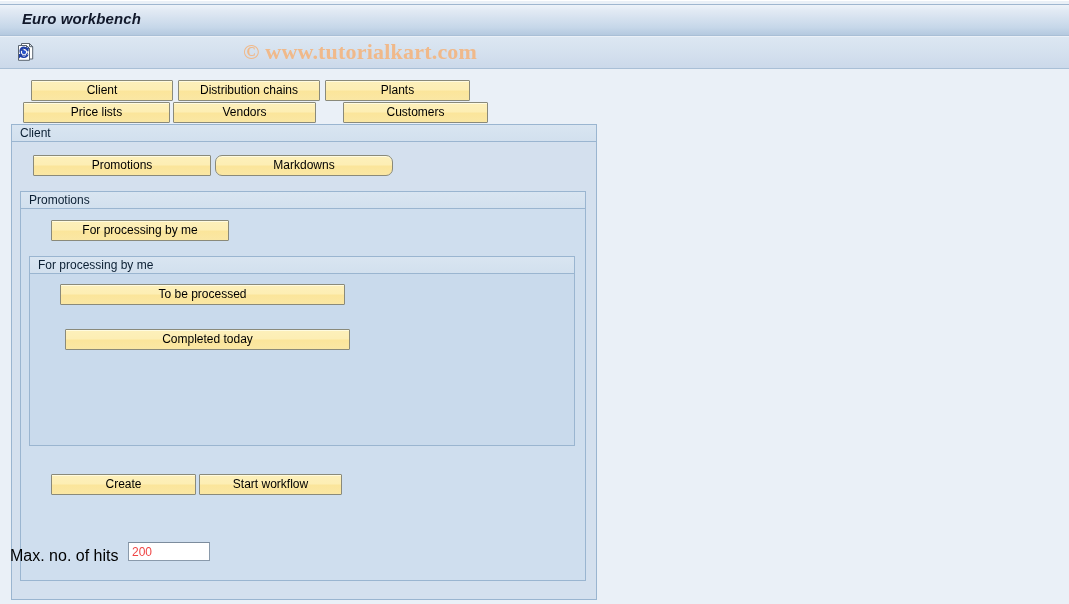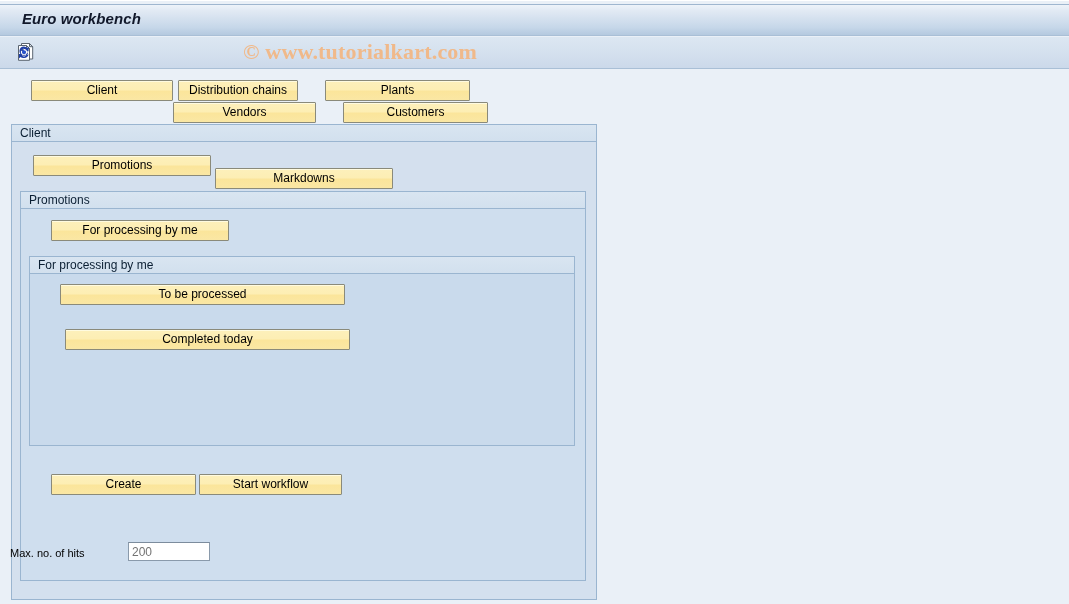--- a/index.html
+++ b/index.html
@@ -144,37 +144,37 @@
     position: absolute;
     left: 0;
     top: 471px;
     width: 1069px;
     height: 30px;
   }
   #hits-label {
     position: absolute;
     left: 10px;
     top: 6px;
-    font-size: 11px;
+    font-size: 16px;
     color: #000000;
     white-space: nowrap;
   }
   #hits-input {
     position: absolute;
     left: 128px;
     top: 1px;
     width: 82px;
     height: 19px;
     box-sizing: border-box;
     border: 1px solid #8a9aab;
     border-top-color: #7c8c9d;
     background: #ffffff;
     font-family: "Liberation Sans", sans-serif;
     font-size: 12px;
-    color: #737373;
+    color: #ef4444;
     padding: 0 3px;
     outline: none;
   }
 </style>
 </head>
 <body>
 
 <div id="app-window">
 
   <div id="title-bar">
@@ -201,31 +201,32 @@
         </svg>
       </span>
     </div>
   </div>
 
   <div id="watermark">© www.tutorialkart.com</div>
 
   <div id="canvas">
 
     <div class="sap-btn" style="left:31px; top:10px; width:142px;">Client</div>
-    <div class="sap-btn" style="left:178px; top:10px; width:120px;">Distribution chains</div>
+    <div class="sap-btn" style="left:178px; top:10px; width:142px;">Distribution chains</div>
     <div class="sap-btn" style="left:325px; top:10px; width:145px;">Plants</div>
 
+    <div class="sap-btn" style="left:23px; top:32px; width:147px;">Price lists</div>
     <div class="sap-btn" style="left:173px; top:32px; width:143px;">Vendors</div>
     <div class="sap-btn" style="left:319px; top:32px; width:145px;margin-left:24px;">Customers</div>
 
     <div class="groupbox level1" style="left:11px; top:54px; width:586px; height:476px;">
       <div class="gb-header">Client</div>
 
       <div class="sap-btn" style="left:21px; top:30px; width:178px;">Promotions</div>
-      <div class="sap-btn" style="left:203px; top:43px; width:178px;">Markdowns</div>
+      <div class="sap-btn" style="left:203px; top:30px; width:178px;border-radius:7px;">Markdowns</div>
 
       <div class="groupbox level2" style="left:8px; top:66px; width:566px; height:390px;">
         <div class="gb-header">Promotions</div>
 
         <div class="sap-btn" style="left:30px; top:28px; width:178px;">For processing by me</div>
 
         <div class="groupbox level3" style="left:8px; top:64px; width:546px; height:190px;">
           <div class="gb-header">For processing by me</div>
 
           <div class="sap-btn" style="left:30px; top:27px; width:285px;">To be processed</div>

